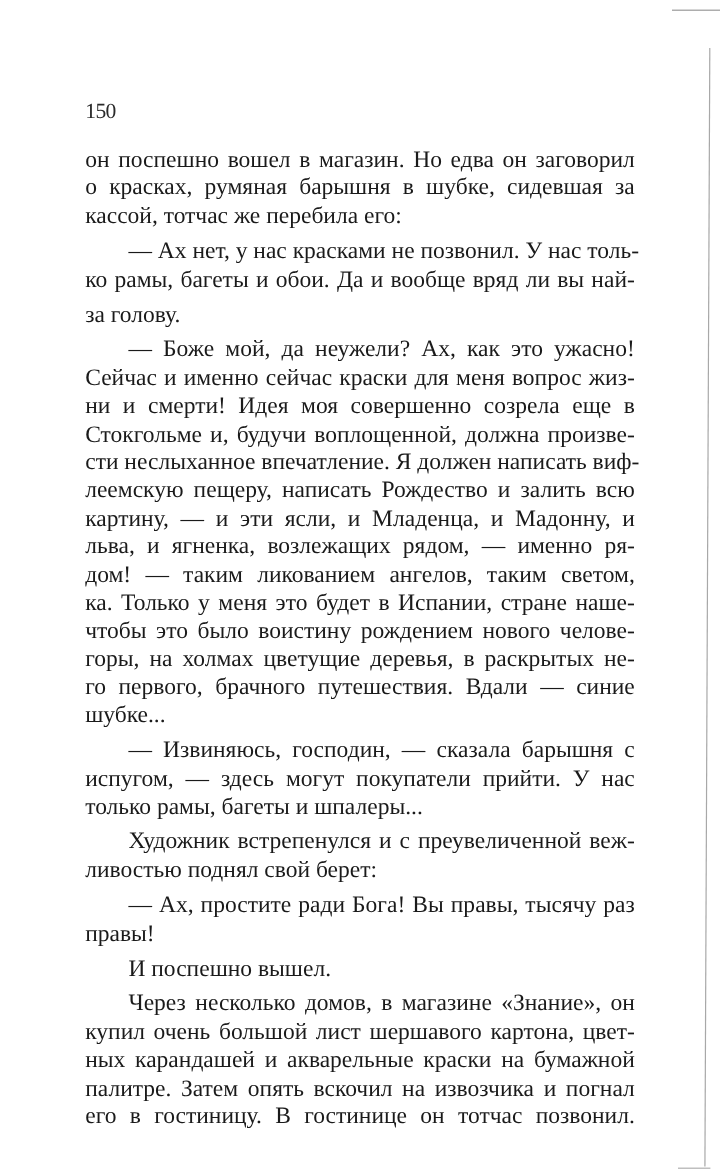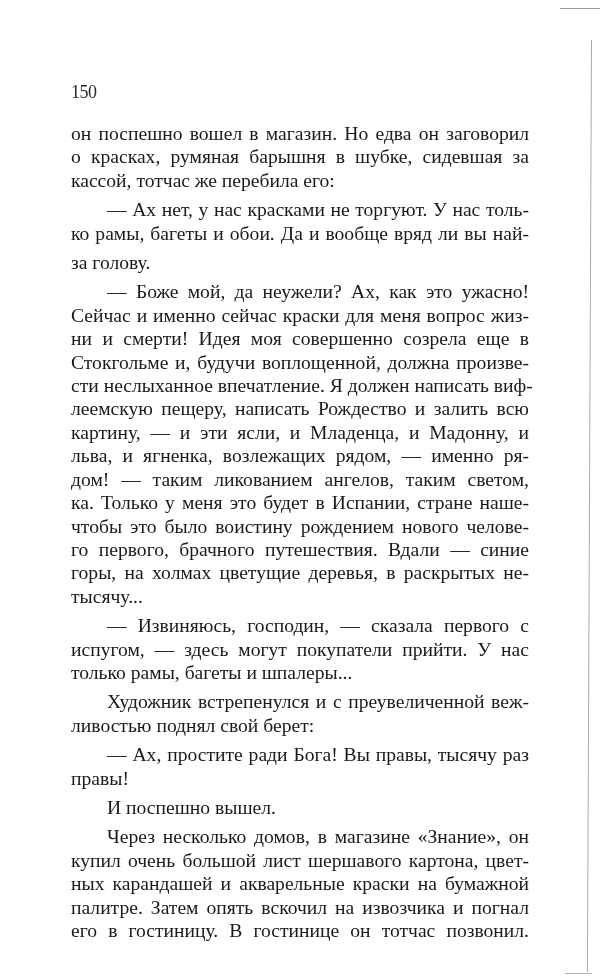--- a/index.html
+++ b/index.html
@@ -84,44 +84,44 @@
 
 <div class="page-number">150</div>
 
 <div class="text-block" id="text-block">
     <p class="para">
       <span class="line">он поспешно вошел в магазин. Но едва он заговорил</span>
       <span class="line">о красках, румяная барышня в шубке, сидевшая за</span>
       <span class="line last">кассой, тотчас же перебила его:</span>
     </p>
     <p class="para">
-      <span class="line indent">— Ах нет, у нас красками не торгуют. У нас толь-</span>
+      <span class="line indent">— Ах нет, у нас красками не позвонил. У нас толь-</span>
       <span class="line">ко рамы, багеты и обои. Да и вообще вряд ли вы най-</span>
     </p>
     <p class="para">
       <span class="line last">за голову.</span>
     </p>
     <p class="para">
       <span class="line indent">— Боже мой, да неужели? Ах, как это ужасно!</span>
       <span class="line">Сейчас и именно сейчас краски для меня вопрос жиз-</span>
       <span class="line">ни и смерти! Идея моя совершенно созрела еще в</span>
       <span class="line">Стокгольме и, будучи воплощенной, должна произве-</span>
       <span class="line">сти неслыханное впечатление. Я должен написать виф-</span>
       <span class="line">леемскую пещеру, написать Рождество и залить всю</span>
       <span class="line">картину, — и эти ясли, и Младенца, и Мадонну, и</span>
       <span class="line">льва, и ягненка, возлежащих рядом, — именно ря-</span>
       <span class="line">дом! — таким ликованием ангелов, таким светом,</span>
       <span class="line">ка. Только у меня это будет в Испании, стране наше-</span>
       <span class="line">чтобы это было воистину рождением нового челове-</span>
+      <span class="line">горы, на холмах цветущие деревья, в раскрытых не-</span>
       <span class="line">го первого, брачного путешествия. Вдали — синие</span>
-      <span class="line">горы, на холмах цветущие деревья, в раскрытых не-</span>
-      <span class="line last">тысячу...</span>
+      <span class="line last">шубке...</span>
     </p>
     <p class="para">
-      <span class="line indent">— Извиняюсь, господин, — сказала первого с</span>
+      <span class="line indent">— Извиняюсь, господин, — сказала барышня с</span>
       <span class="line">испугом, — здесь могут покупатели прийти. У нас</span>
       <span class="line last">только рамы, багеты и шпалеры...</span>
     </p>
     <p class="para">
       <span class="line indent">Художник встрепенулся и с преувеличенной веж-</span>
       <span class="line last">ливостью поднял свой берет:</span>
     </p>
     <p class="para">
       <span class="line indent">— Ах, простите ради Бога! Вы правы, тысячу раз</span>
       <span class="line last">правы!</span>

